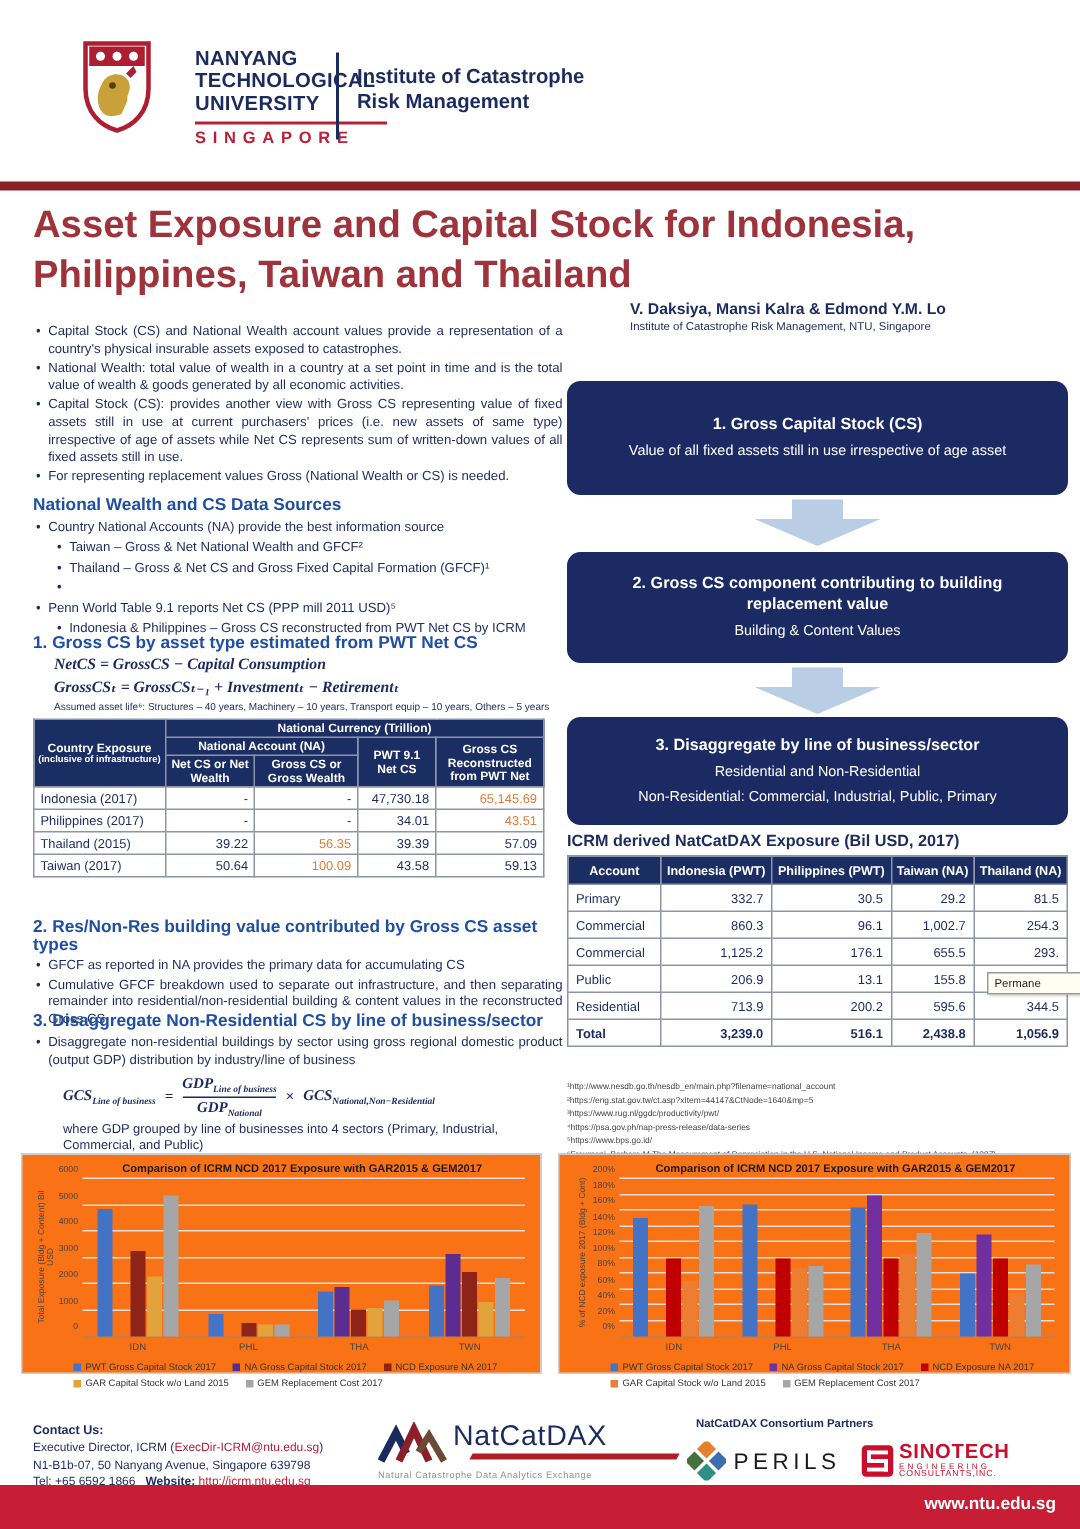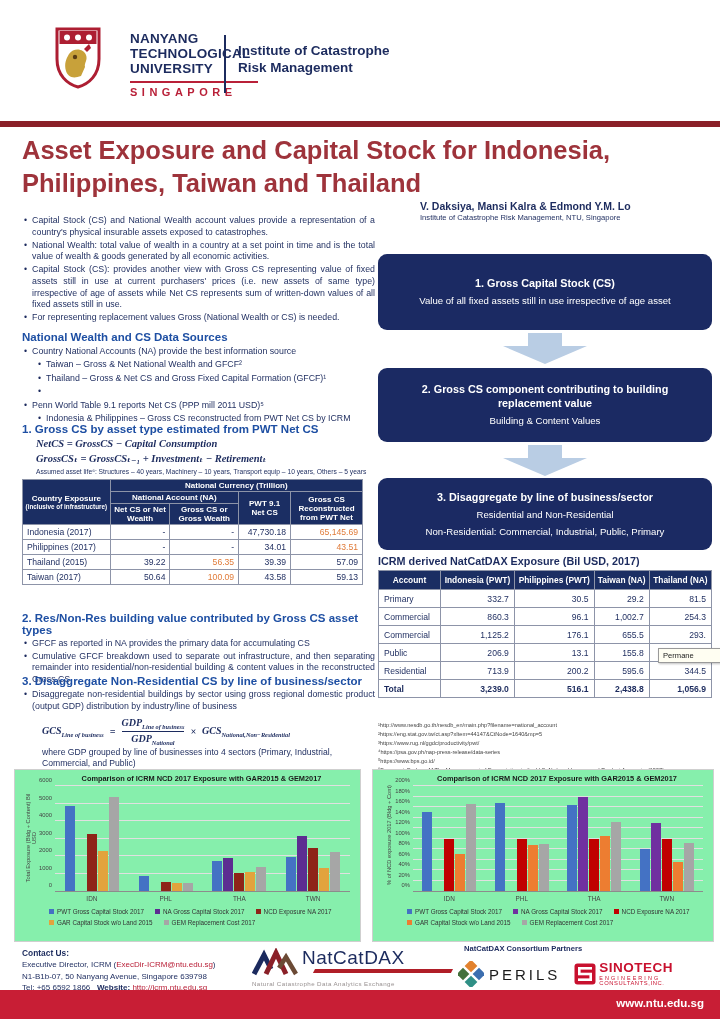--- a/index.html
+++ b/index.html
@@ -76,21 +76,21 @@
   #exposure td { background:#fff; border:1px solid #8d94a8; color:#1c2b5e; font-size:8.6px; padding:3.5px 5px; text-align:right; }
   #exposure td.lbl { text-align:left; }
   #exposure tr.total td { font-weight:bold; }
   #tooltip { position:absolute; left:658px; top:648px; width:86px; background:#fffef2; border:1px solid #9a9a9a;
              box-shadow:1px 1px 2px rgba(0,0,0,0.25); font-size:7.6px; color:#222; padding:2px 4px; white-space:nowrap; overflow:hidden; }
 
   
   #footnotes { position:absolute; left:378px; top:721px; width:340px; font-size:5.6px; color:#444; line-height:1.62; }
 
   
-  .chart { position:absolute; top:769px; height:173px; background:#86efac; border:1px solid #cfcfcf; }
+  .chart { position:absolute; top:769px; height:147px; background:#f97316; border:1px solid #cfcfcf; }
   #chartL { left:14px; width:347px; }
   #chartR { left:372px; width:342px; }
   .chart-title { position:absolute; top:4px; left:34px; right:6px; text-align:center; font-weight:bold; font-size:7.4px; color:#1a1a1a; }
   .chart-ylab { position:absolute; left:-34px; top:62px; width:100px; text-align:center; font-size:5.7px; color:#444;
                 transform:rotate(-90deg); transform-origin:center; }
   .plot { position:absolute; left:40px; right:10px; top:16px; height:106px; border-bottom:1px solid #8c8c8c; }
   .gridline { position:absolute; left:0; right:0; height:1px; background:#e0e0e0; }
   .ytick { position:absolute; right:100%; margin-right:3px; font-size:5.8px; color:#444; transform:translateY(-50%); white-space:nowrap; }
   .groups { position:absolute; left:0; right:0; top:0; bottom:0; display:flex; }
   .group { flex:1 1 0; display:flex; justify-content:center; align-items:flex-end; gap:1px; height:100%; }

